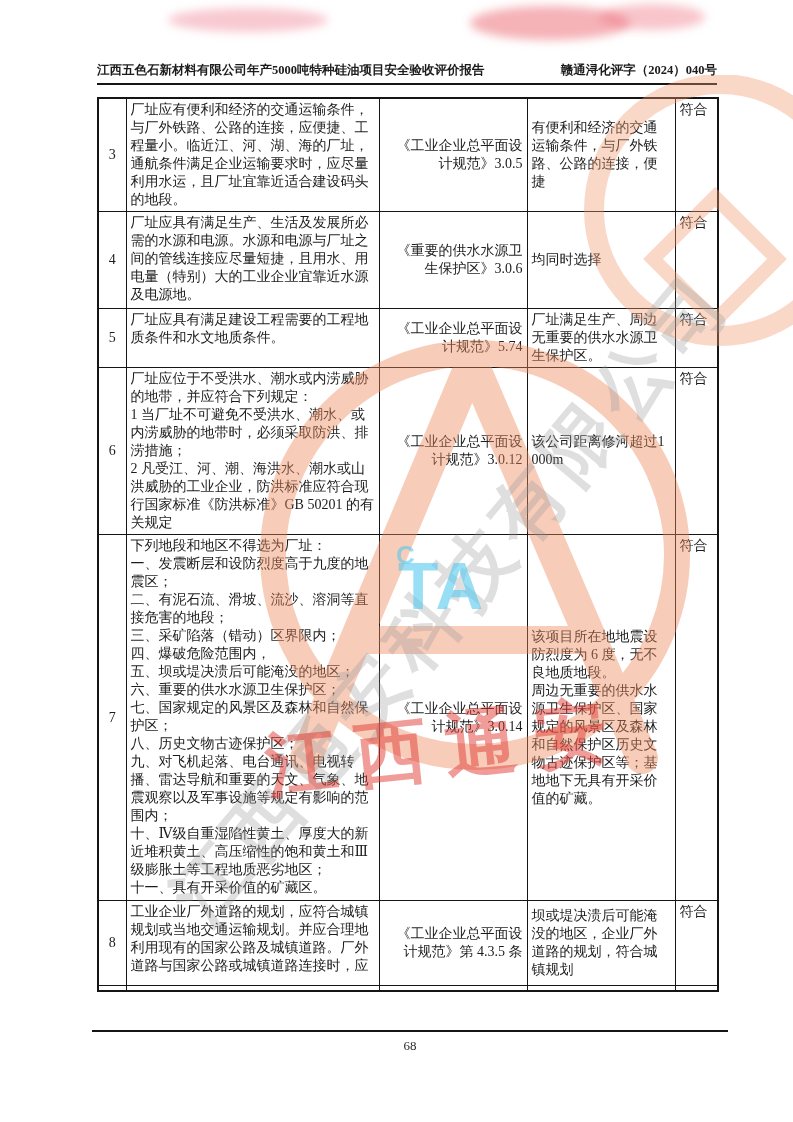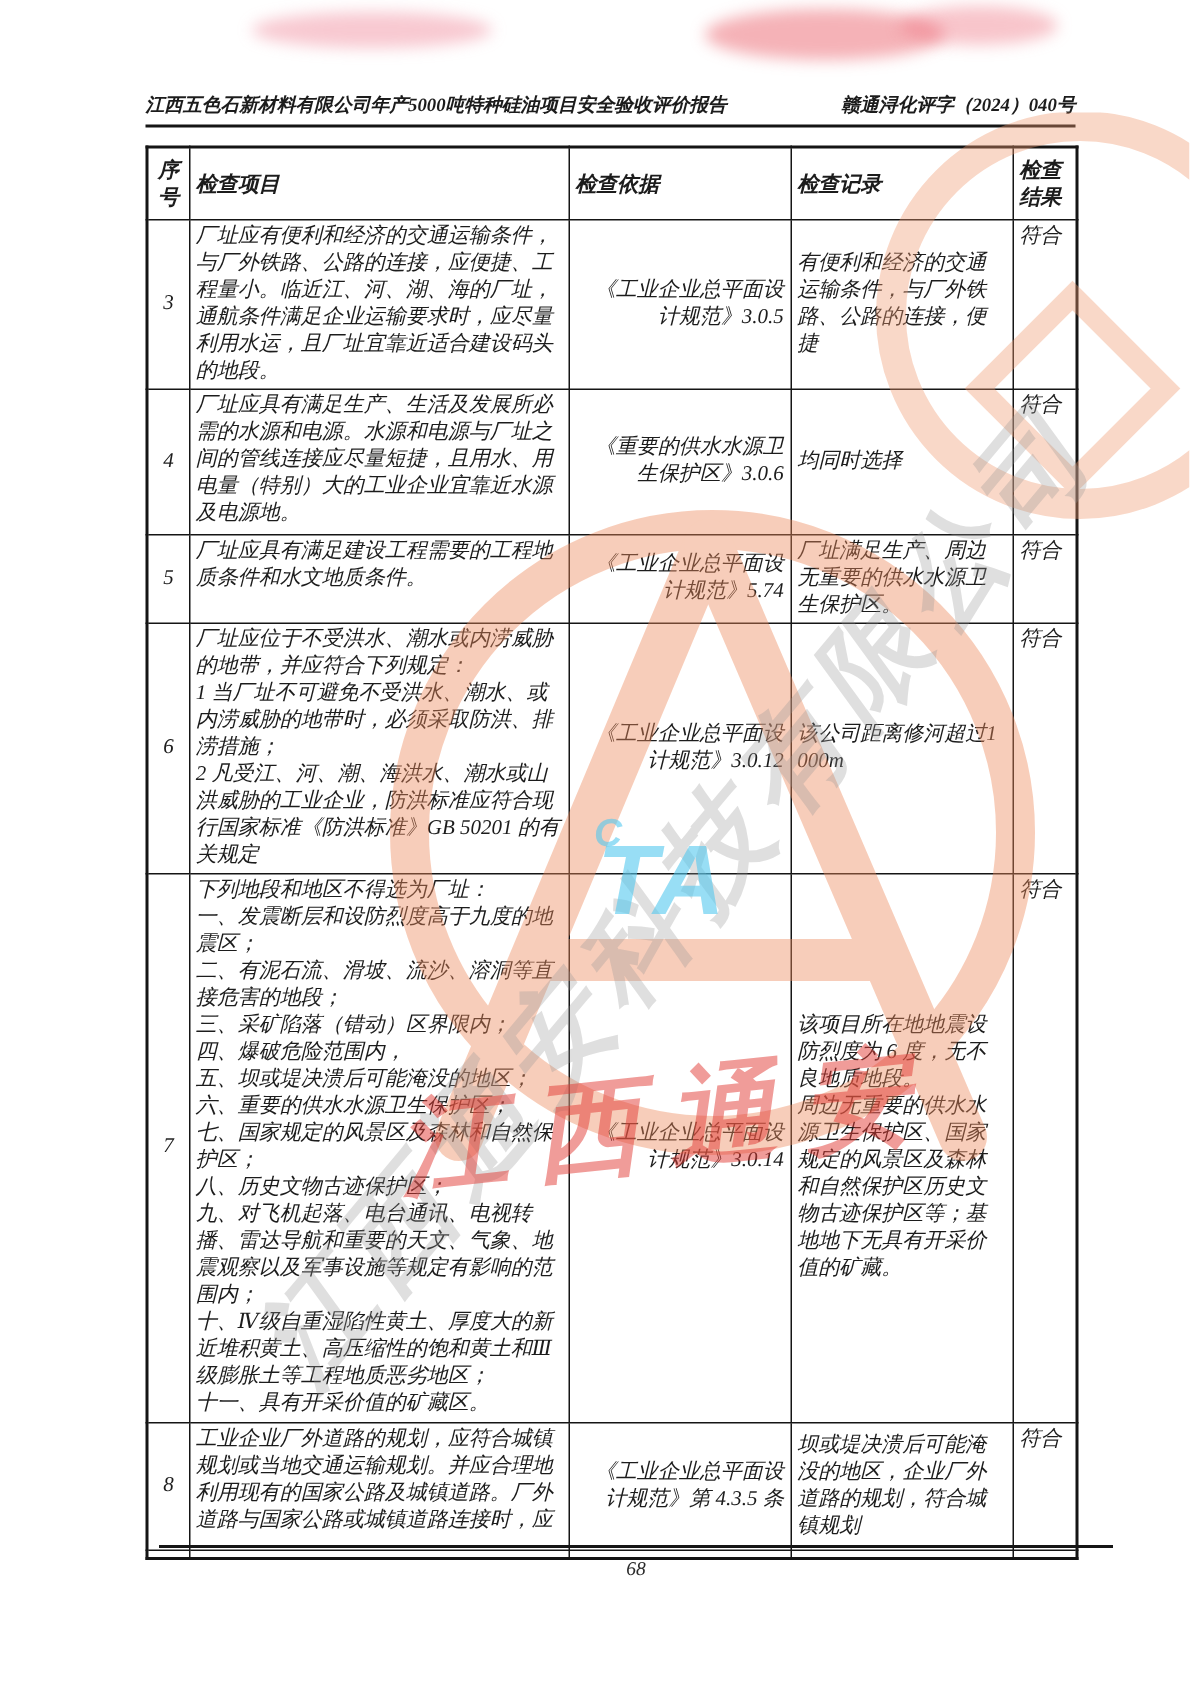--- a/index.html
+++ b/index.html
@@ -3,21 +3,20 @@
 <meta charset="utf-8">
 <style>
   html,body{margin:0;padding:0;background:#fff;}
   .page{
     position:relative;
     width:793px;height:1083px;
     background:#ffffff;
     overflow:hidden;
     font-family:"Liberation Serif","DejaVu Serif",serif;
     color:#1c1c1c;
-    font-style:italic;
   }
   .content{position:absolute;left:97px;top:62px;width:620px;z-index:2;}
   .doc-header{
     display:flex;justify-content:space-between;align-items:flex-end;
     font-size:12.5px;font-weight:bold;white-space:nowrap;
     border-bottom:2px solid #151515;
     padding-bottom:4px;margin-bottom:12px;
   }
   table.check{
     border-collapse:collapse;table-layout:fixed;width:620px;
@@ -48,21 +47,21 @@
   td.result{vertical-align:top;}
   tr.hdr{height:48px;}
   tr.r0{height:22px;}
   tr.r1{height:100px;}
   tr.r2{height:97px;}
   tr.r3{height:53px;}
   tr.r4{height:158px;}
   tr.r5{height:366px;}
   tr.r6{height:85px;}
   .doc-footer{
-    position:absolute;left:106px;top:1030px;width:636px;z-index:2;
+    position:absolute;left:92px;top:1030px;width:636px;z-index:2;
     border-top:2px solid #151515;
   }
   .page-num{
     text-align:center;font-size:13px;margin-top:6px;
     font-family:"Liberation Serif","DejaVu Serif",serif;color:#2a2a2a;
   }
   
   .watermark{position:absolute;inset:0;z-index:5;pointer-events:none;}
   .wm-logo-main{position:absolute;left:240px;top:320px;opacity:.42;}
   .wm-logo-small{position:absolute;left:575px;top:75px;opacity:.38;}
@@ -110,27 +109,20 @@
 
     <table class="check">
       <colgroup>
         <col class="c-no">
           <col class="c-item">
           <col class="c-basis">
           <col class="c-record">
           <col class="c-result">
       </colgroup>
       <tbody>
-          <tr class="hdr">
-        <th class="c-no">序号</th>
-        <th>检查项目</th>
-        <th>检查依据</th>
-        <th>检查记录</th>
-        <th>检查结果</th>
-      </tr>
       <tr class="r1">
         <td class="no">3</td>
         <td class="item">厂址应有便利和经济的交通运输条件，与厂外铁路、公路的连接，应便捷、工程量小。临近江、河、湖、海的厂址，通航条件满足企业运输要求时，应尽量利用水运，且厂址宜靠近适合建设码头的地段。</td>
         <td class="basis">《工业企业总平面设计规范》3.0.5</td>
         <td class="record">有便利和经济的交通运输条件，与厂外铁路、公路的连接，便捷</td>
         <td class="result">符合</td>
       </tr>
       <tr class="r2">
         <td class="no">4</td>
         <td class="item">厂址应具有满足生产、生活及发展所必需的水源和电源。水源和电源与厂址之间的管线连接应尽量短捷，且用水、用电量（特别）大的工业企业宜靠近水源及电源地。</td>

